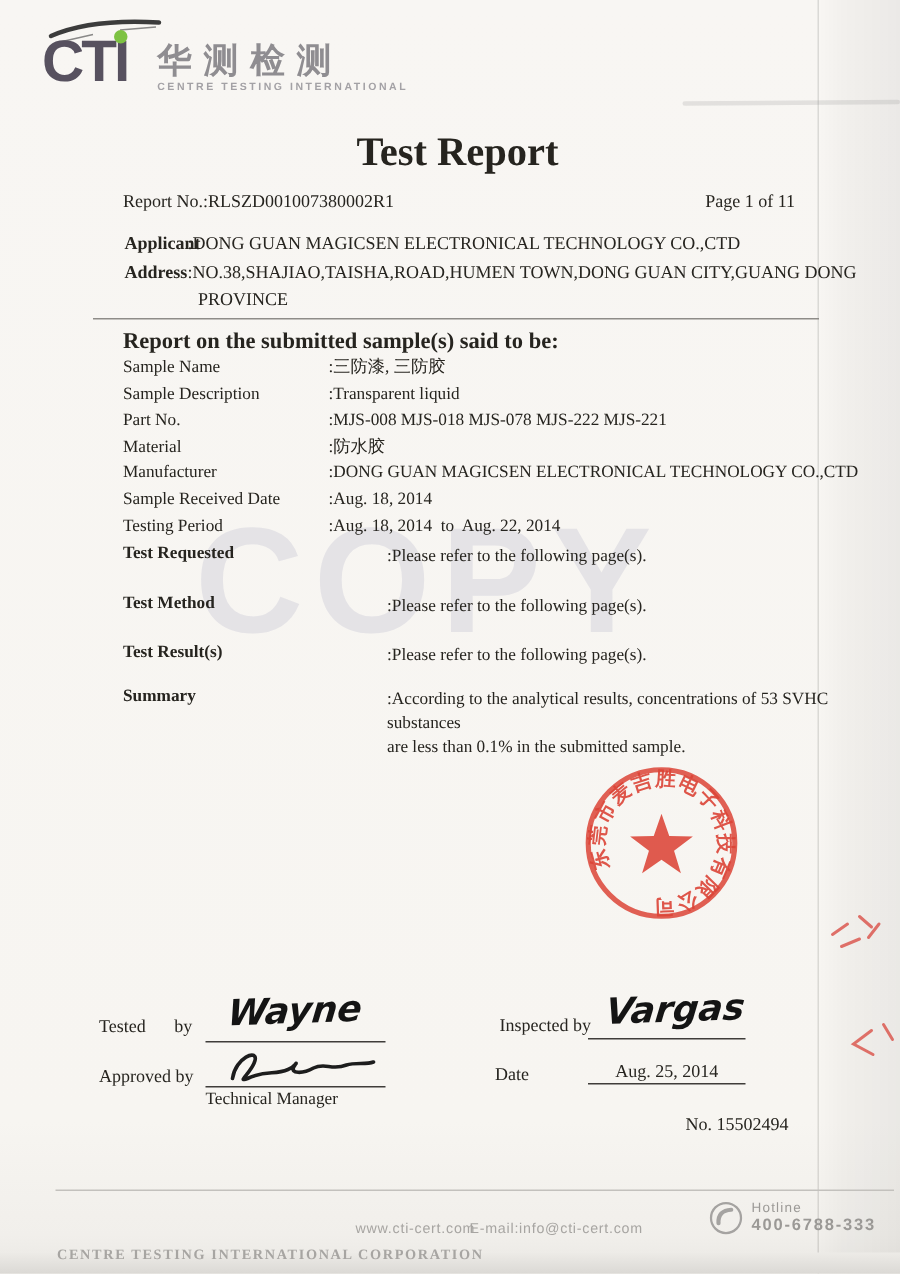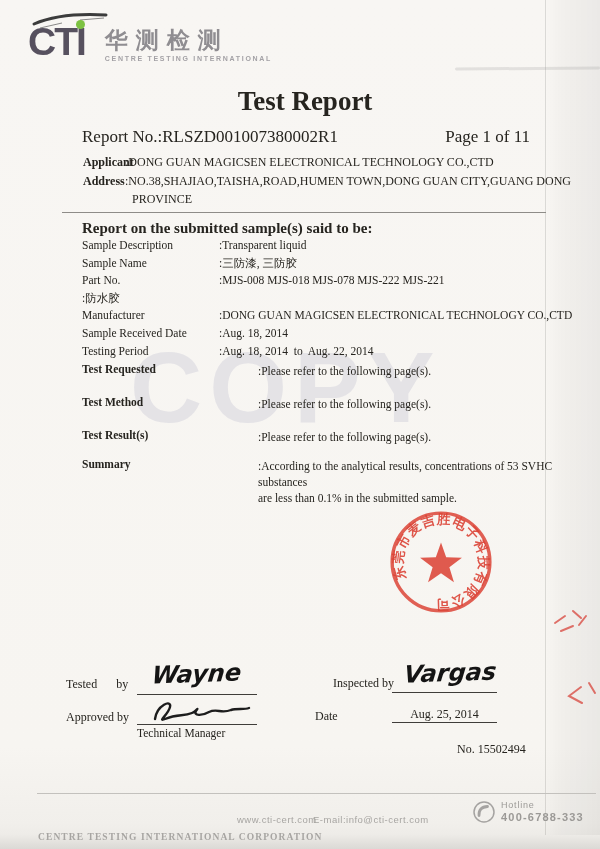--- a/index.html
+++ b/index.html
@@ -25,21 +25,21 @@
   .logo-dot{position:absolute;top:-2px;right:6px;width:9px;height:9px;border-radius:50%;background:#7dc242;}
   .logo-right{margin-left:14px;padding-top:6px;}
   .logo-cn{font-family:"Liberation Sans",sans-serif;font-size:23px;line-height:24px;
     letter-spacing:8px;color:#8f8d91;font-weight:600;}
   .logo-sub{font-family:"Liberation Sans",sans-serif;font-size:7px;letter-spacing:1.7px;
     color:#a3a1a5;margin-top:3px;font-weight:600;}
   
   .doc-title{position:absolute;left:0;top:86px;width:610px;text-align:center;
     font-size:27px;font-weight:700;z-index:2;}
   .report-row{position:absolute;left:82px;top:127px;width:448px;display:flex;
-    justify-content:space-between;font-size:17px;z-index:2;}
+    justify-content:space-between;font-size:12px;z-index:2;}
   
   .applicant-block{position:absolute;left:83px;top:153px;width:470px;font-size:12px;line-height:18.5px;z-index:2;}
   .app-row{display:flex;}
   .app-label{width:42px;font-weight:700;flex:none;}
   .app-value{white-space:pre;}
   .app-cont{padding-left:49px;}
   .rule{position:absolute;left:62px;top:212px;width:484px;border-top:1px solid #8e8c88;z-index:2;}
   .section-heading{position:absolute;left:82px;top:220px;font-size:15px;font-weight:700;z-index:2;}
   
   .kv-block{position:absolute;left:82px;top:237px;width:470px;font-size:11.5px;line-height:17.6px;z-index:2;}
@@ -65,21 +65,21 @@
   .lbl-tested{left:66px;top:677px;word-spacing:16px;}
   .name-wayne{left:152px;top:660px;font-size:24px;}
   .line-tested{left:137px;top:672px;width:120px;height:22px;}
   .lbl-approved{left:66px;top:710px;}
   .sig-squiggle{position:absolute;left:145px;top:697px;z-index:2;}
   .line-approved{left:137px;top:702px;width:120px;height:22px;}
   .title-tm{position:absolute;left:137px;top:727px;width:120px;font-size:11.5px;z-index:2;}
   .lbl-inspected{left:333px;top:676px;text-align:right;}
   .name-vargas{left:404px;top:659px;font-size:24px;}
   .line-inspected{left:392px;top:670px;width:105px;height:22px;}
-  .lbl-date{left:315px;top:709px;}
+  .lbl-date{left:330px;top:709px;}
   .date-value{position:absolute;left:392px;top:707px;width:105px;text-align:center;font-size:12px;z-index:2;}
   .line-date{left:392px;top:700px;width:105px;height:22px;}
   .report-number{position:absolute;left:457px;top:742px;font-size:12px;z-index:2;}
   
   .footer-rule{position:absolute;left:37px;top:793px;width:559px;border-top:1px solid #c3c1bd;z-index:2;}
   .f-company{position:absolute;left:38px;top:832px;font-size:9.5px;letter-spacing:1.1px;font-weight:700;color:#a7a5a2;z-index:2;font-family:Liberation Serif, serif;}
   .f-www{position:absolute;left:237px;top:814px;font-size:9.5px;letter-spacing:0.5px;color:#a7a5a2;z-index:2;font-family:"Liberation Sans",sans-serif;}
   .f-email{position:absolute;left:313px;top:814px;font-size:9.5px;letter-spacing:0.5px;color:#a7a5a2;z-index:2;font-family:"Liberation Sans",sans-serif;}
   .f-phone-icon{position:absolute;left:472px;top:800px;z-index:2;}
   .f-hotline{position:absolute;left:501px;top:800px;z-index:2;font-family:"Liberation Sans",sans-serif;color:#9b9996;}
@@ -129,32 +129,33 @@
     </div>
     <div class="app-cont">PROVINCE</div>
   </div>
 
   <div class="rule"></div>
 
   <div class="section-heading">Report on the submitted sample(s) said to be:</div>
 
   <div class="kv-block">
     <div class="kv-row">
+      <span class="kv-label">Sample Name</span>
+      <span class="kv-value">:三防漆, 三防胶</span>
+    </div>
+    <div class="kv-row">
       <span class="kv-label">Sample Description</span>
       <span class="kv-value">:Transparent liquid</span>
     </div>
     <div class="kv-row">
-      <span class="kv-label">Sample Name</span>
-      <span class="kv-value">:三防漆, 三防胶</span>
-    </div>
-    <div class="kv-row">
       <span class="kv-label">Part No.</span>
       <span class="kv-value">:MJS-008 MJS-018 MJS-078 MJS-222 MJS-221</span>
     </div>
     <div class="kv-row">
+      <span class="kv-label">Material</span>
       <span class="kv-value">:防水胶</span>
     </div>
     <div class="kv-row">
       <span class="kv-label">Manufacturer</span>
       <span class="kv-value">:DONG GUAN MAGICSEN ELECTRONICAL TECHNOLOGY CO.,CTD</span>
     </div>
     <div class="kv-row">
       <span class="kv-label">Sample Received Date</span>
       <span class="kv-value">:Aug. 18, 2014</span>
     </div>

